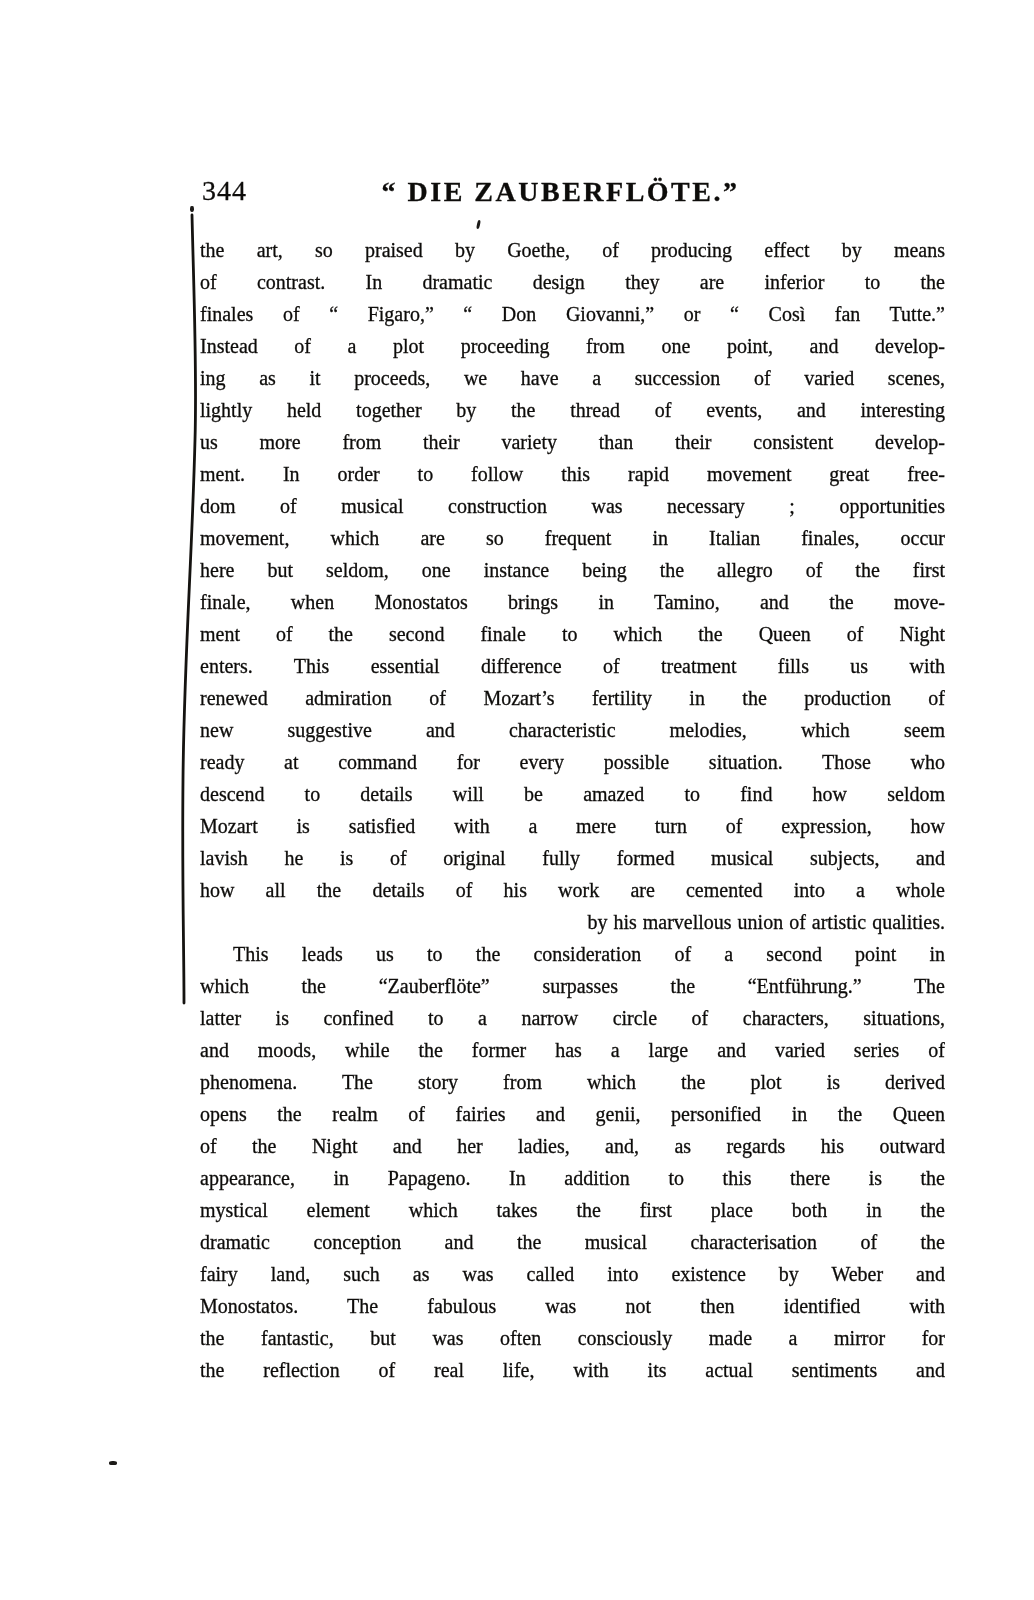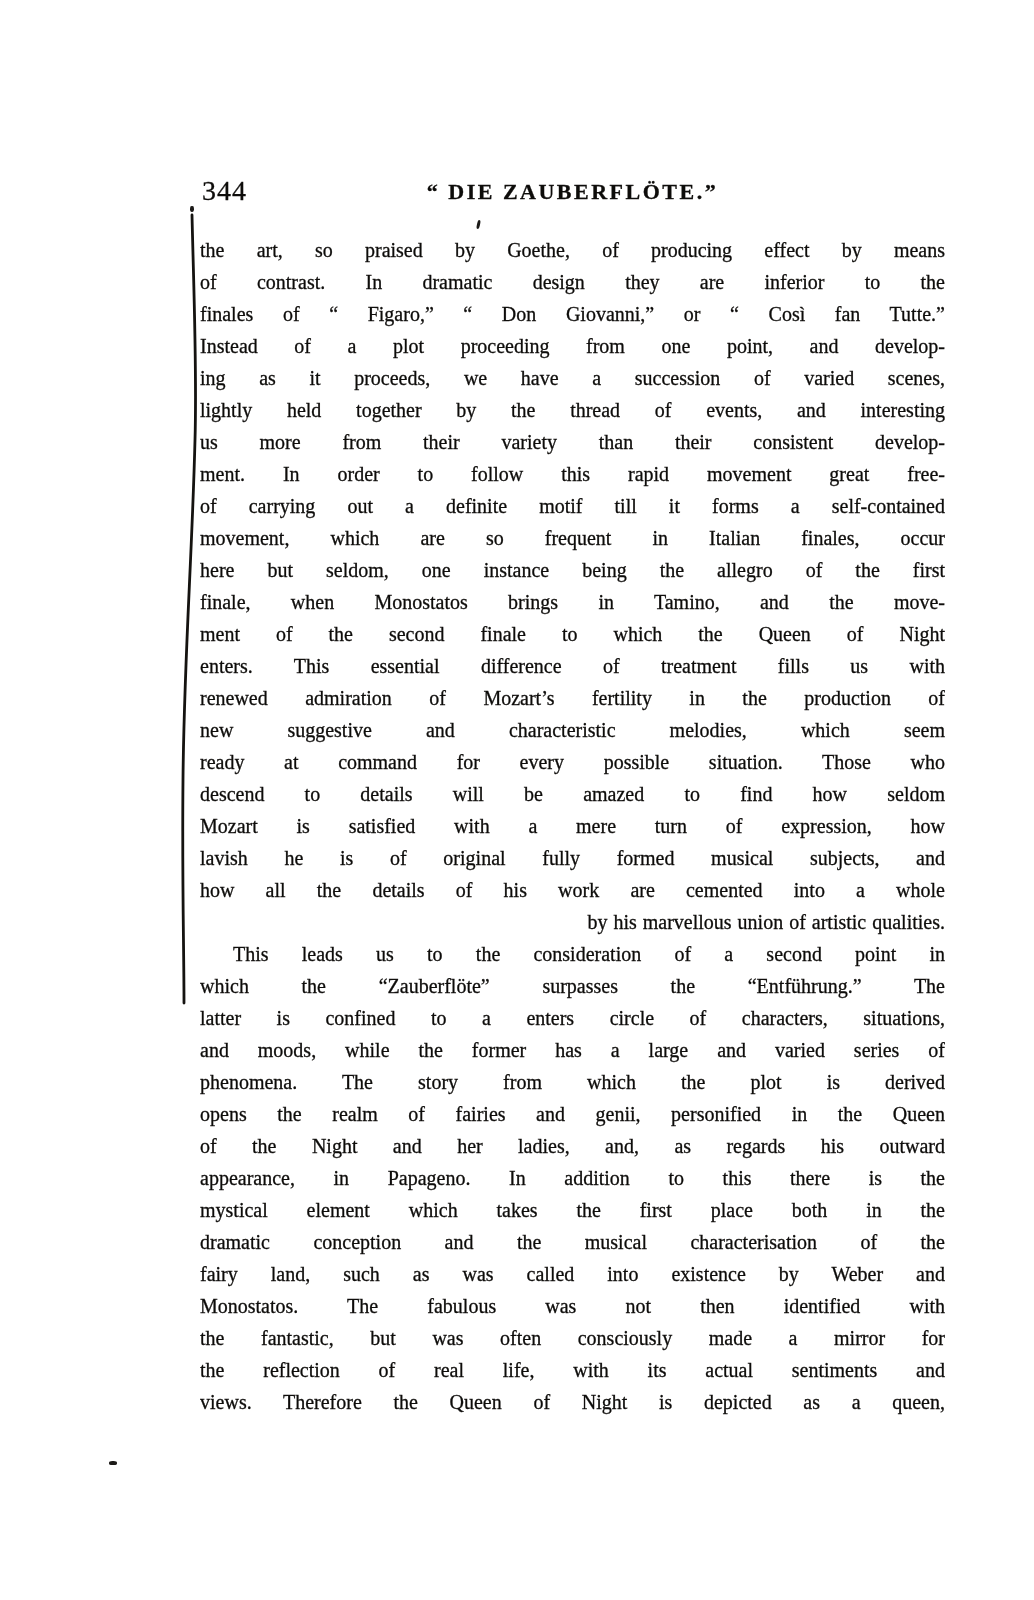--- a/index.html
+++ b/index.html
@@ -18,23 +18,23 @@
   }
   .ink { -webkit-text-stroke: 0.3px #141210; }
 
   
   .page-number {
     position: absolute; left: 202px; top: 176px;
     font-size: 28px; line-height: 30px;
     letter-spacing: 1px;
   }
   .running-header {
-    position: absolute; left: 200px; top: 178px; width: 745px;
+    position: absolute; left: 188px; top: 178px; width: 745px;
     text-align: center;
-    font-size: 22px; line-height: 28px;
+    font-size: 28px; line-height: 28px;
     font-weight: bold;
     letter-spacing: 2.5px;
     white-space: nowrap;
   }
 
   
   .text-block {
     position: absolute; left: 200px; top: 234px; width: 745px;
     font-size: 20px;
     word-spacing: 1px;
@@ -73,48 +73,47 @@
 
   <div class="text-block">
       <div class="line">the art, so praised by Goethe, of producing effect by means</div>
       <div class="line">of contrast. In dramatic design they are inferior to the</div>
       <div class="line">finales of “ Figaro,” “ Don Giovanni,” or “ Così fan Tutte.”</div>
       <div class="line">Instead of a plot proceeding from one point, and develop-</div>
       <div class="line">ing as it proceeds, we have a succession of varied scenes,</div>
       <div class="line">lightly held together by the thread of events, and interesting</div>
       <div class="line">us more from their variety than their consistent develop-</div>
       <div class="line">ment. In order to follow this rapid movement great free-</div>
-      <div class="line">of carrying out a definite motif till it forms a self-contained</div>
+      <div class="line">dom of musical construction was necessary ; opportunities</div>
       <div class="line">movement, which are so frequent in Italian finales, occur</div>
       <div class="line">here but seldom, one instance being the allegro of the first</div>
       <div class="line">finale, when Monostatos brings in Tamino, and the move-</div>
       <div class="line">ment of the second finale to which the Queen of Night</div>
       <div class="line">enters. This essential difference of treatment fills us with</div>
       <div class="line">renewed admiration of Mozart’s fertility in the production of</div>
       <div class="line">new suggestive and characteristic melodies, which seem</div>
       <div class="line">ready at command for every possible situation. Those who</div>
       <div class="line">descend to details will be amazed to find how seldom</div>
       <div class="line">Mozart is satisfied with a mere turn of expression, how</div>
       <div class="line">lavish he is of original fully formed musical subjects, and</div>
       <div class="line">how all the details of his work are cemented into a whole</div>
       <div class="line nojust">by his marvellous union of artistic qualities.</div>
       <div class="line indent">This leads us to the consideration of a second point in</div>
       <div class="line">which the “Zauberflöte” surpasses the “Entführung.” The</div>
-      <div class="line">latter is confined to a enters circle of characters, situations,</div>
+      <div class="line">latter is confined to a narrow circle of characters, situations,</div>
       <div class="line">and moods, while the former has a large and varied series of</div>
       <div class="line">phenomena. The story from which the plot is derived</div>
       <div class="line">opens the realm of fairies and genii, personified in the Queen</div>
       <div class="line">of the Night and her ladies, and, as regards his outward</div>
       <div class="line">appearance, in Papageno. In addition to this there is the</div>
       <div class="line">mystical element which takes the first place both in the</div>
       <div class="line">dramatic conception and the musical characterisation of the</div>
       <div class="line">fairy land, such as was called into existence by Weber and</div>
       <div class="line">Monostatos. The fabulous was not then identified with</div>
       <div class="line">the fantastic, but was often consciously made a mirror for</div>
       <div class="line">the reflection of real life, with its actual sentiments and</div>
-      <div class="line">views. Therefore the Queen of Night is depicted as a queen,</div>
     </div>
 
   <div class="speck speck-rule-dot"></div>
   <div class="speck speck-header"></div>
   <div class="speck speck-bottom"></div>
 
 </div>
 
 </body></html>

